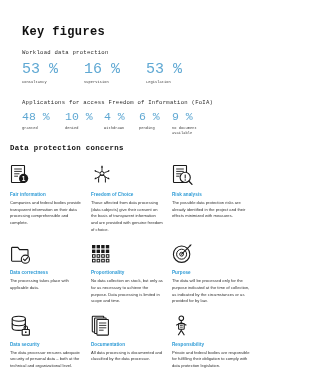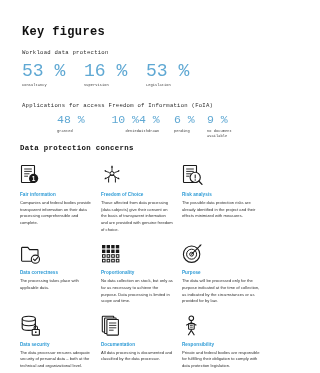--- a/index.html
+++ b/index.html
@@ -78,35 +78,35 @@
     color: #3a3a3a;
     line-height: 1.35;
     margin-top: 3px;
     white-space: pre-line;
     letter-spacing: 0.1px;
   }
 
   
   .kf-row.workload { margin-bottom: 15px; }
   .kf-row.workload .kf-item { width: 62px; }
-  .kf-row.workload .kf-value { font-size: 18px; }
+  .kf-row.workload .kf-value { font-size: 15px; }
 
   
   .kf-row.foia .kf-value { font-size: 11.5px; }
-  .kf-row.foia .kf-item.w0 { width: 43px; margin-left: 35px; }
+  .kf-row.foia .kf-item.w0 { width: 43px; }
   .kf-row.foia .kf-item.w1 { width: 47px; }
-  .kf-row.foia .kf-item.w2 { width: 39px; text-align: right; }
+  .kf-row.foia .kf-item.w2 { width: 39px; }
   .kf-row.foia .kf-item.w3 { width: 35px; }
   .kf-row.foia .kf-item.w4 { width: 33px; }
   .kf-row.foia .kf-item.w5 { width: 40px; }
 
   
   .dc-section {
     position: absolute;
-    left: 20px;
+    left: 10px;
     top: 144px;
     width: 242px;
   }
 
   .dc-title {
     font-family: "Liberation Mono", monospace;
     font-size: 7.4px;
     font-weight: bold;
     letter-spacing: 0.3px;
     color: #111111;

